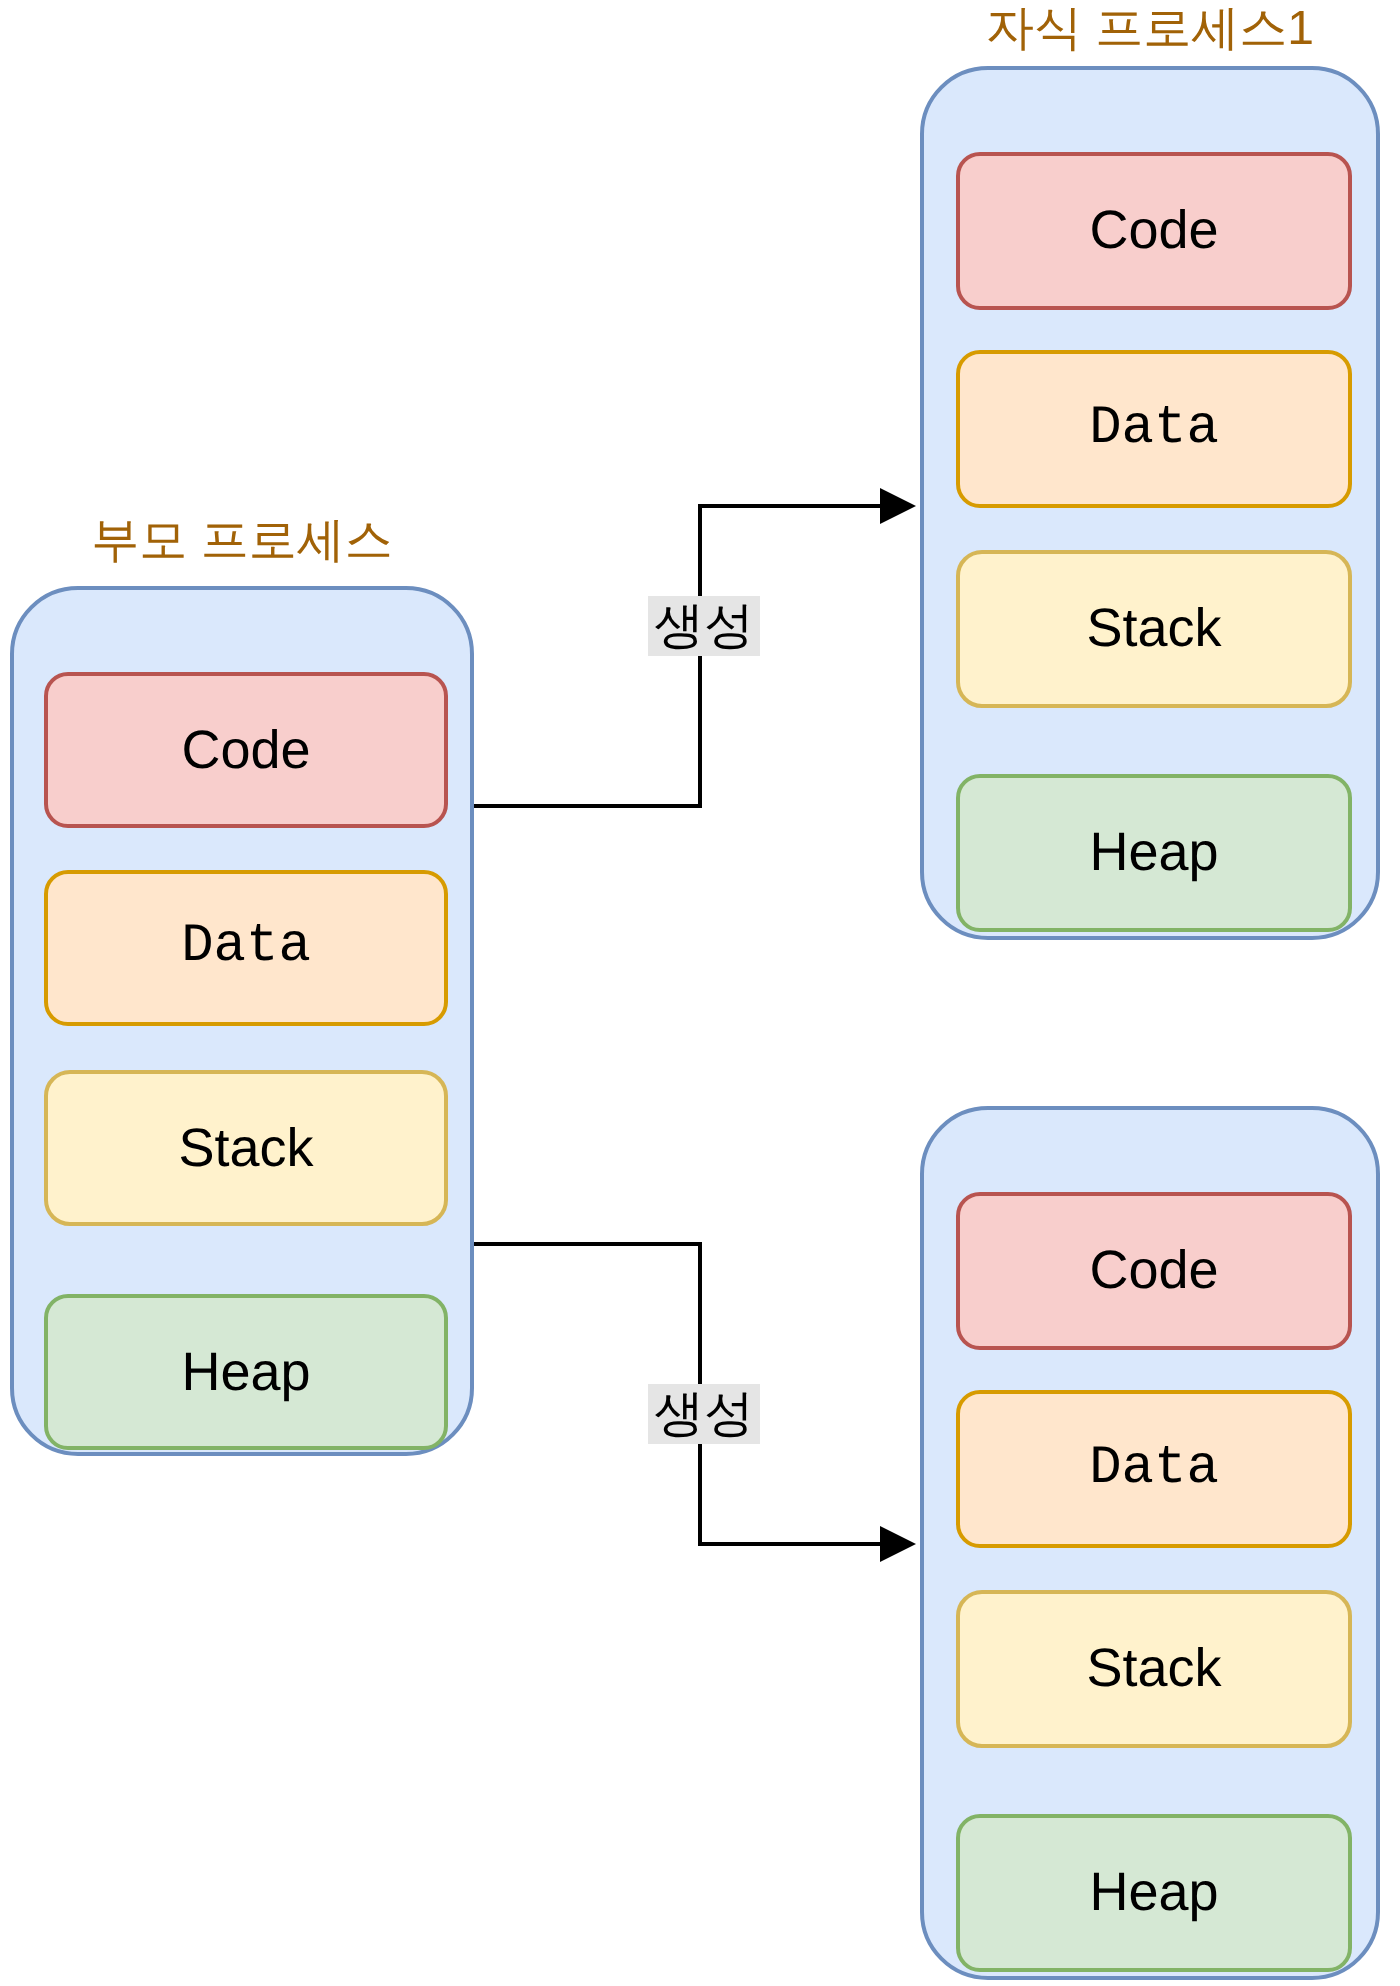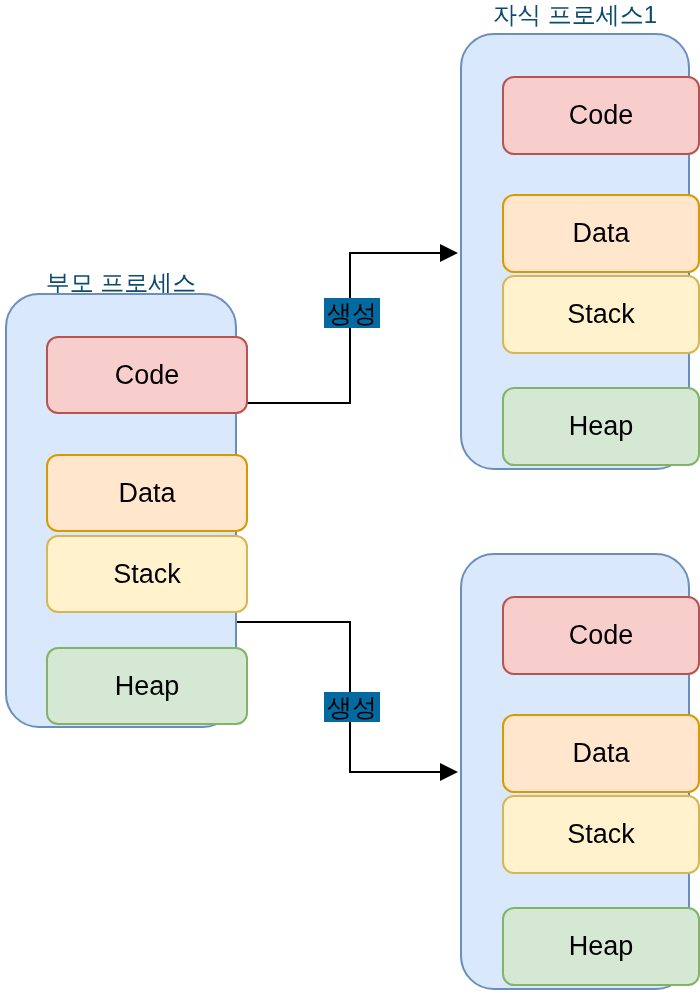--- a/index.html
+++ b/index.html
@@ -11,58 +11,57 @@
     font-family: "Liberation Sans", "DejaVu Sans", sans-serif;
     color: #000000;
     overflow: hidden;
   }
   .process-title {
     position: absolute;
     text-align: center;
     font-size: 24px;
     line-height: 30px;
     white-space: nowrap;
-    color: #0c4a6e;
+    color: #a16207;
   }
   .process-box {
     position: absolute;
     box-sizing: border-box;
     border: 2px solid #6c8ebf;       
     background: #dae8fc;             
     border-radius: 34px;
   }
   .mem-block {
     position: absolute;
     box-sizing: border-box;
     left: 16px;
     width: 198px;
     height: 79px;
     border: 2px solid;
     border-radius: 12px;
     display: flex;
     align-items: center;
     justify-content: center;
     font-size: 27px;
-    margin-left: 24px;
   }
   .parent-box .mem-block { left: 15px; width: 202px; height: 78px; }
   .blk-0 { top: 41px; }
-  .blk-1 { top: 159px; }
-  .blk-2 { top: 240px; }
+  .blk-1 { top: 140px; font-family: Liberation Mono, monospace; }
+  .blk-2 { top: 240px; border-radius: 13px; }
   .blk-3 { top: 352px; }
   .arrow-layer {
     position: absolute;
     left: 0; top: 0;
     width: 700px; height: 993px;
     pointer-events: none;
   }
   .arrow-label {
     position: absolute;
     transform: translate(-50%, -50%);
-    background: #0369a1;
+    background: #e5e5e5;
     padding: 0 3px;
     font-size: 25px;
     line-height: 30px;
     white-space: nowrap;
   }
 </style>
 </head>
 <body>
 
 <div class="canvas">
@@ -71,21 +70,21 @@
     <g stroke="#000000" stroke-width="2" fill="none">
       <path d="M 237 403 H 350 V 253 H 441"></path>
       <path d="M 458 253 L 440 244 L 440 262 Z" fill="#000000" stroke="none"></path>
     </g>
     <g stroke="#000000" stroke-width="2" fill="none">
       <path d="M 237 622 H 350 V 772 H 441"></path>
       <path d="M 458 772 L 440 763 L 440 781 Z" fill="#000000" stroke="none"></path>
     </g>
   </svg>
 
-  <div class="process-title" style="left:5px; top:268px; width:232px;">부모 프로세스</div>
+  <div class="process-title" style="left:5px; top:256px; width:232px;">부모 프로세스</div>
   <div class="process-box parent-box" style="left: 5px; top: 293px; width: 232px; height: 435px; background: rgb(218, 232, 252); border-color: rgb(108, 142, 191);" data-style-bind="background:diagram.colors.process_fill;border-color:diagram.colors.process_stroke">
     <div class="mem-block blk-0" data-style-bind="background:diagram.colors.code_fill;border-color:diagram.colors.code_stroke" style="background: rgb(248, 206, 204); border-color: rgb(184, 84, 80);">Code</div>
     <div class="mem-block blk-1" data-style-bind="background:diagram.colors.data_fill;border-color:diagram.colors.data_stroke" style="background: rgb(255, 230, 204); border-color: rgb(215, 155, 0);">Data</div>
     <div class="mem-block blk-2" data-style-bind="background:diagram.colors.stack_fill;border-color:diagram.colors.stack_stroke" style="background: rgb(255, 242, 204); border-color: rgb(214, 182, 86);">Stack</div>
     <div class="mem-block blk-3" data-style-bind="background:diagram.colors.heap_fill;border-color:diagram.colors.heap_stroke" style="background: rgb(213, 232, 212); border-color: rgb(130, 179, 102);">Heap</div>
   </div>
 
   <div class="process-title" style="left:460px; top:0px; width:230px;">자식 프로세스1</div>
   <div class="process-box" style="left: 460px; top: 33px; width: 230px; height: 437px; background: rgb(218, 232, 252); border-color: rgb(108, 142, 191);" data-style-bind="background:diagram.colors.process_fill;border-color:diagram.colors.process_stroke">
     <div class="mem-block blk-0" data-style-bind="background:diagram.colors.code_fill;border-color:diagram.colors.code_stroke" style="background: rgb(248, 206, 204); border-color: rgb(184, 84, 80);">Code</div>

